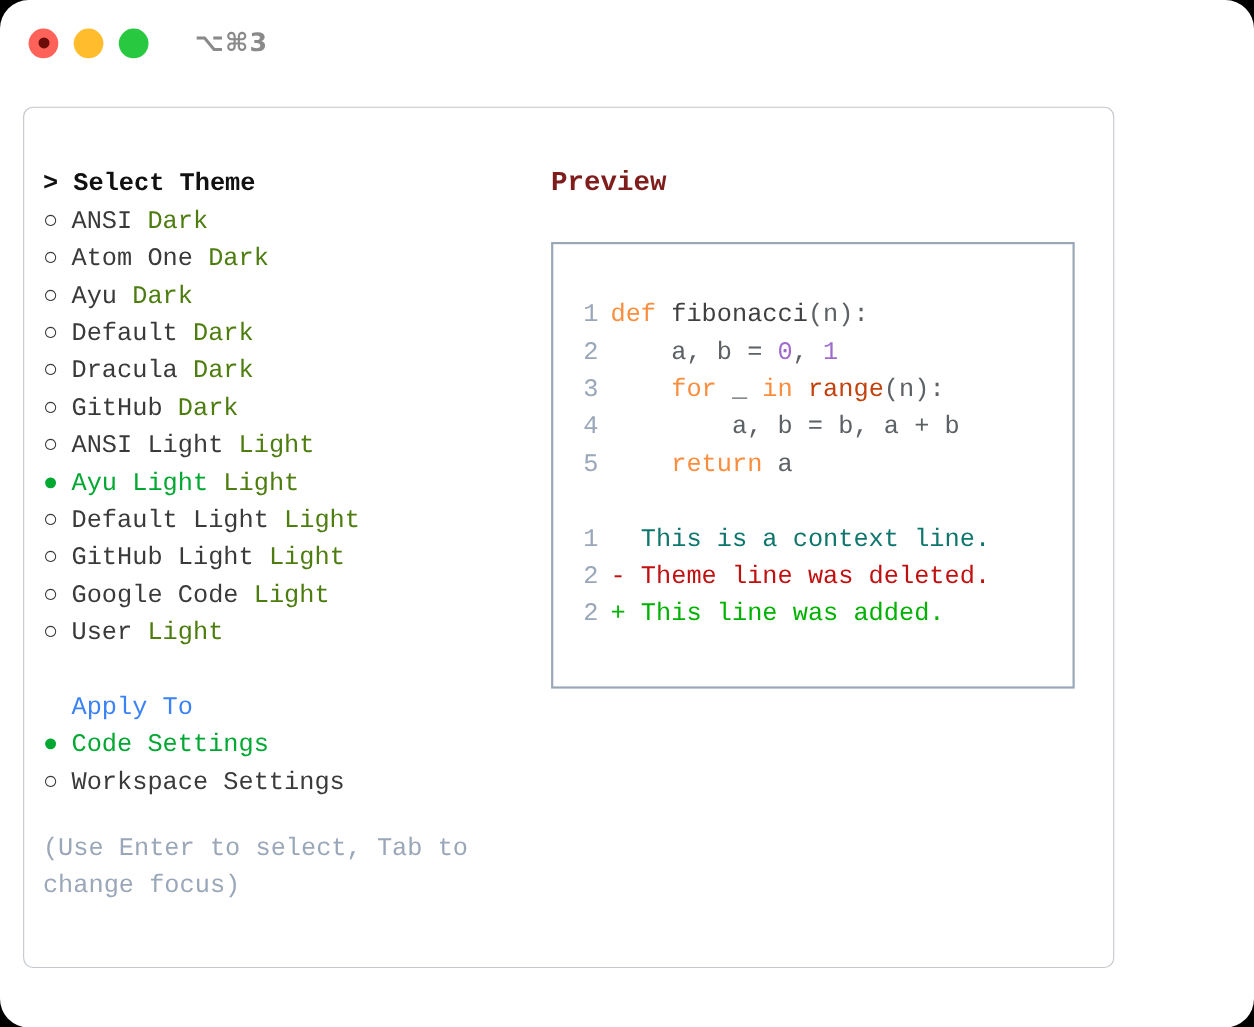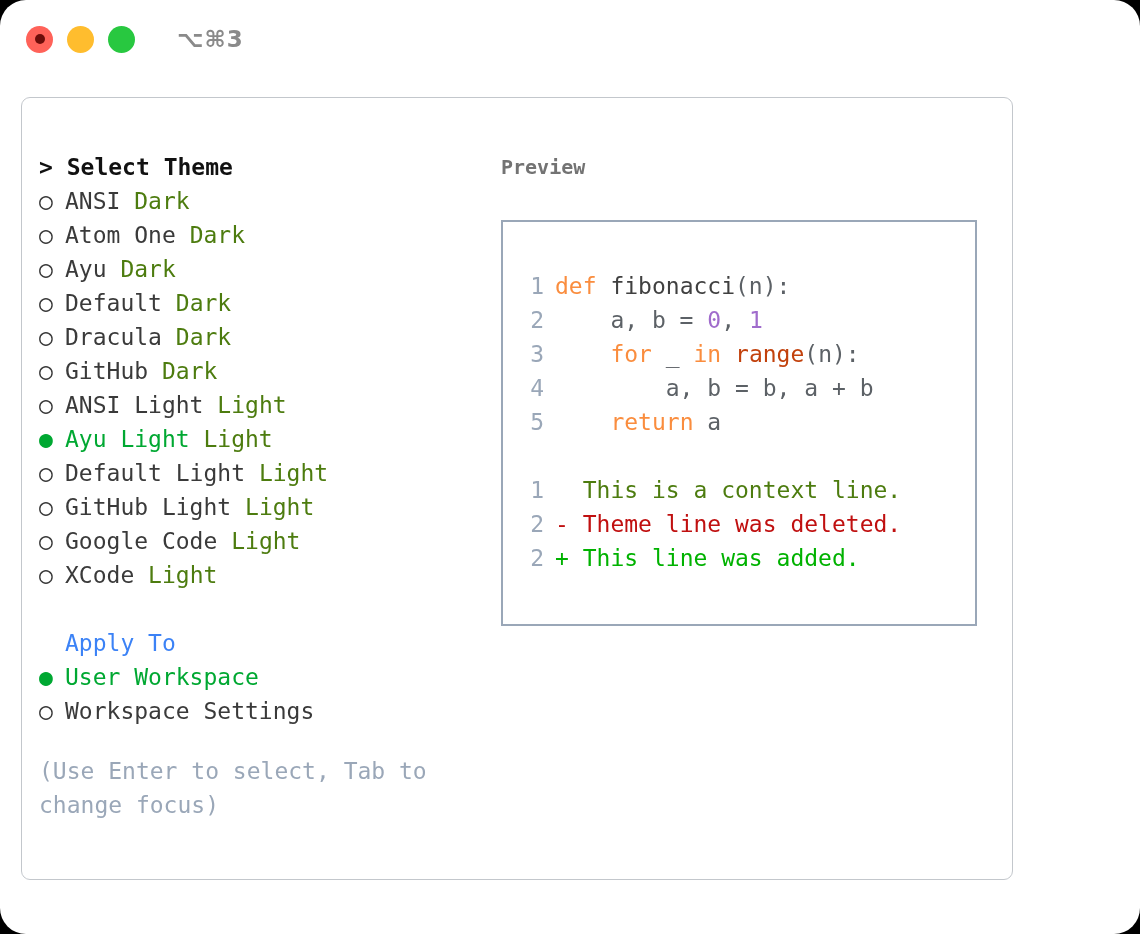--- a/index.html
+++ b/index.html
@@ -70,20 +70,21 @@
   .panel {
     position: absolute;
     left: 21px;
     top: 97px;
     width: 992px;
     height: 783px;
     border: 1px solid #c3c7cc;
     border-radius: 9px;
     box-sizing: border-box;
     background: #ffffff;
+    font-family: Liberation Mono, monospace;
   }
 
   .columns {
     position: absolute;
     left: 0; top: 0;
     width: 100%;
     height: 100%;
   }
 
   
@@ -142,23 +143,23 @@
   }
 
   
   .right-col {
     position: absolute;
     left: 479px;
     top: 52px;
     width: 490px;
   }
   .preview-title {
-    font-size: 20px;
+    font-size: 25px;
     font-weight: 700;
-    color: #737373;
+    color: #7f1d1d;
     line-height: 34px;
   }
 
   .preview-box {
     margin-top: 36px;
     width: 476px;
     height: 406px;
     border: 2px solid #9aa7b8;
     box-sizing: border-box;
     background: #ffffff;
@@ -194,21 +195,21 @@
     line-height: 34px;
     white-space: pre;
   }
   .diff .ln {
     display: inline-block;
     width: 26px;
     text-align: right;
     color: #9aa7b8;
     margin-right: 11px;
   }
-  .d-ctx { color: #4d7c0f; }
+  .d-ctx { color: #0f766e; }
   .d-del { color: #c01010; }
   .d-add { color: #00b200; }
 </style>
 </head>
 <body>
 
 <div class="window">
 
   <div class="titlebar">
     <div class="lights">
@@ -233,27 +234,27 @@
             <div class="opt"><span class="marker">○</span><span>Atom One</span> <span class="tag">Dark</span></div>
             <div class="opt"><span class="marker">○</span><span>Ayu</span> <span class="tag">Dark</span></div>
             <div class="opt"><span class="marker">○</span><span>Default</span> <span class="tag">Dark</span></div>
             <div class="opt"><span class="marker">○</span><span>Dracula</span> <span class="tag">Dark</span></div>
             <div class="opt"><span class="marker">○</span><span>GitHub</span> <span class="tag">Dark</span></div>
             <div class="opt"><span class="marker">○</span><span>ANSI Light</span> <span class="tag">Light</span></div>
             <div class="opt sel"><span class="marker">●</span><span>Ayu Light</span> <span class="tag">Light</span></div>
             <div class="opt"><span class="marker">○</span><span>Default Light</span> <span class="tag">Light</span></div>
             <div class="opt"><span class="marker">○</span><span>GitHub Light</span> <span class="tag">Light</span></div>
             <div class="opt"><span class="marker">○</span><span>Google Code</span> <span class="tag">Light</span></div>
-            <div class="opt"><span class="marker">○</span><span>XCode</span> <span class="tag">Light</span></div>
+            <div class="opt"><span class="marker">○</span><span>User</span> <span class="tag">Light</span></div>
           </div>
 
         <div class="subheading"><span class="marker"></span><span>Apply To</span></div>
 
         <div id="apply-list">
-            <div class="opt sel"><span class="marker">●</span><span>User Workspace</span></div>
+            <div class="opt sel"><span class="marker">●</span><span>Code Settings</span></div>
             <div class="opt"><span class="marker">○</span><span>Workspace Settings</span></div>
           </div>
 
         <div class="hint">(Use Enter to select, Tab to change focus)</div>
       </div>
 
       <div class="right-col">
         <div class="preview-title">Preview</div>
 
         <div class="preview-box">

